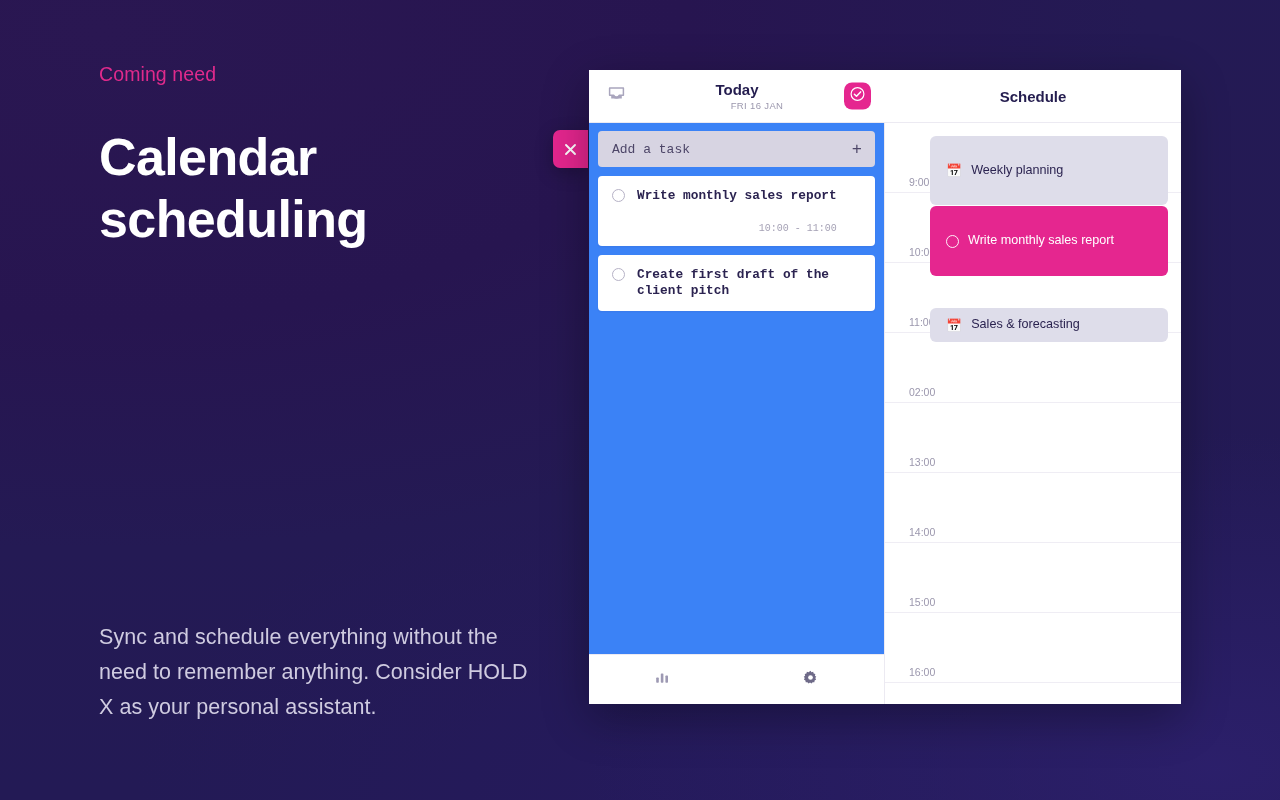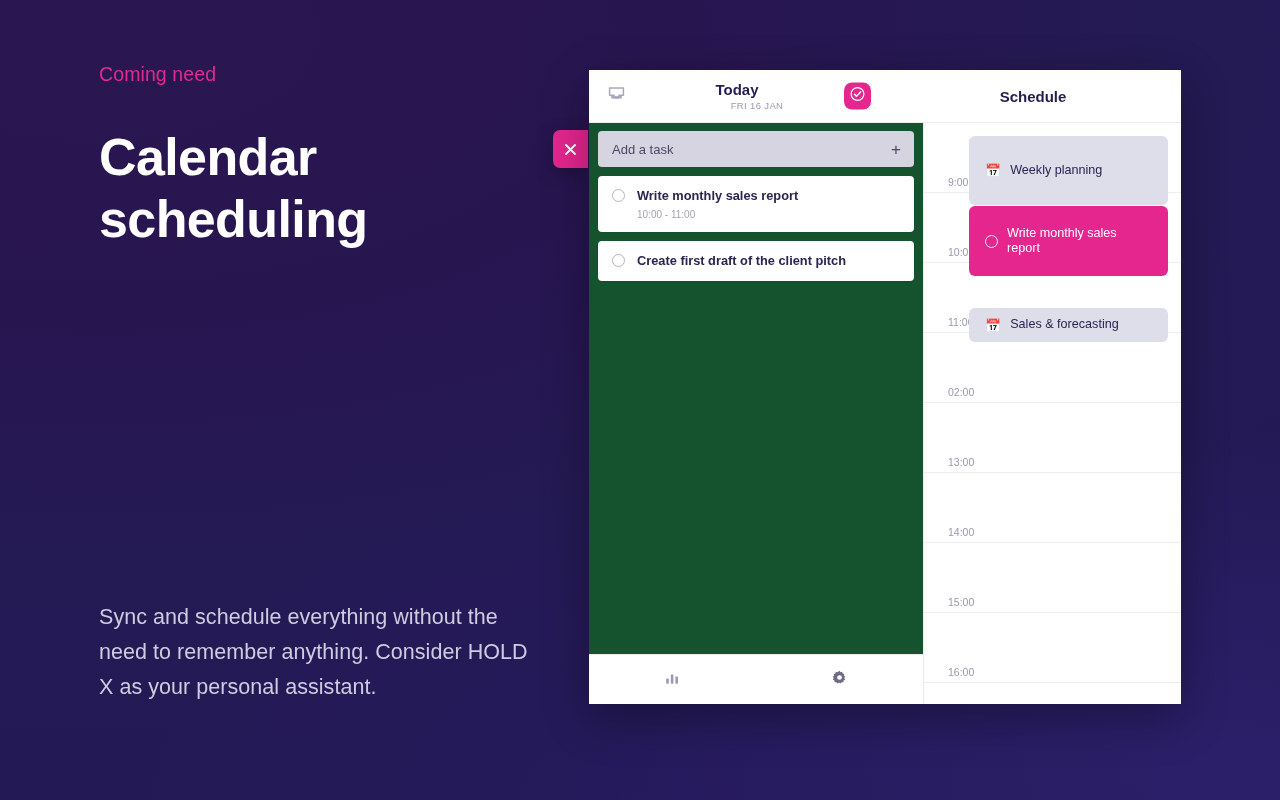--- a/index.html
+++ b/index.html
@@ -53,21 +53,21 @@
     color: #ffffff;
     font-size: 52px;
     font-weight: bold;
     line-height: 1.19;
     letter-spacing: -0.6px;
   }
 
   #body-copy {
     position: absolute;
     left: 99px;
-    top: 600px;
+    top: 620px;
     width: 440px;
     color: #cfcbe0;
     font-size: 21.5px;
     line-height: 1.62;
     letter-spacing: 0.05px;
   }
 
   
   #close-button {
     position: absolute;
@@ -174,26 +174,27 @@
 
   
   #window-body {
     flex: 1;
     display: flex;
     min-height: 0;
   }
 
   
   #tasks-pane {
-    width: 335px;
-    flex: none;
-    background: #14532d;
+    width: 296px;
+    flex: none;
+    background: #3b82f6;
     display: flex;
     flex-direction: column;
     border-right: 1px solid #eceaf2;
+    font-family: Liberation Mono, monospace;
   }
 
   #tasks-scroll {
     flex: 1;
     padding: 8px 9px 0 9px;
     min-height: 0;
   }
 
   #add-task-row {
     height: 36px;
@@ -238,23 +239,24 @@
   }
 
   .task-title {
     color: #2b2350;
     font-size: 12.8px;
     font-weight: bold;
     line-height: 1.25;
   }
 
   .task-time {
-    margin-top: 5px;
+    margin-top: 19px;
     color: #a5a1b5;
     font-size: 10px;
+    text-align: right;
   }
 
   
   #bottom-nav {
     height: 50px;
     flex: none;
     background: #ffffff;
     border-top: 1px solid #eceaf2;
     display: flex;
     align-items: center;

